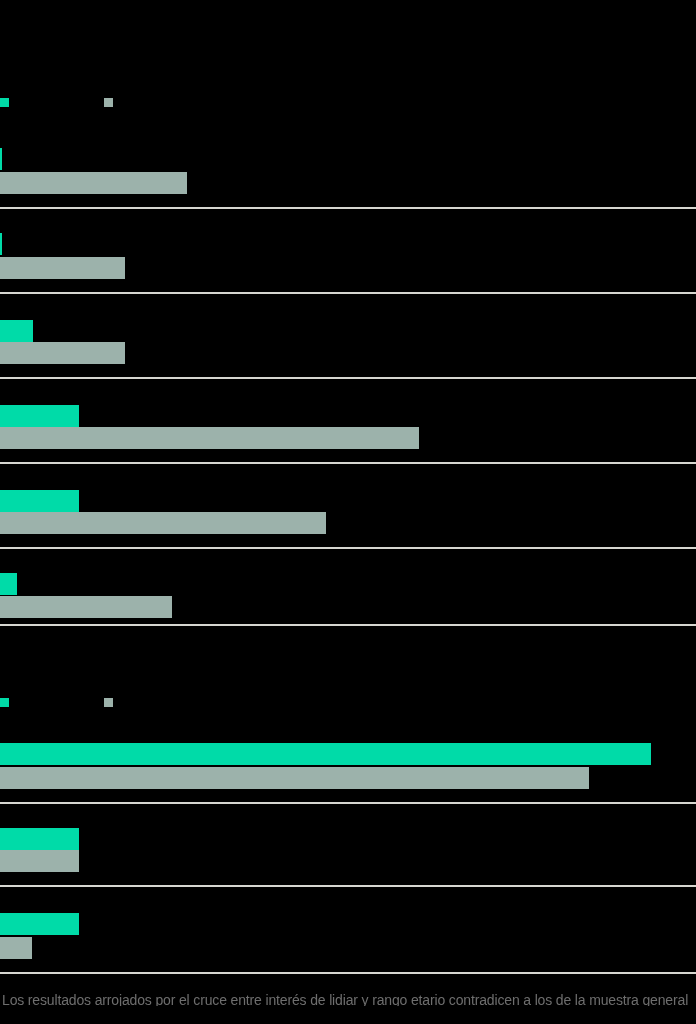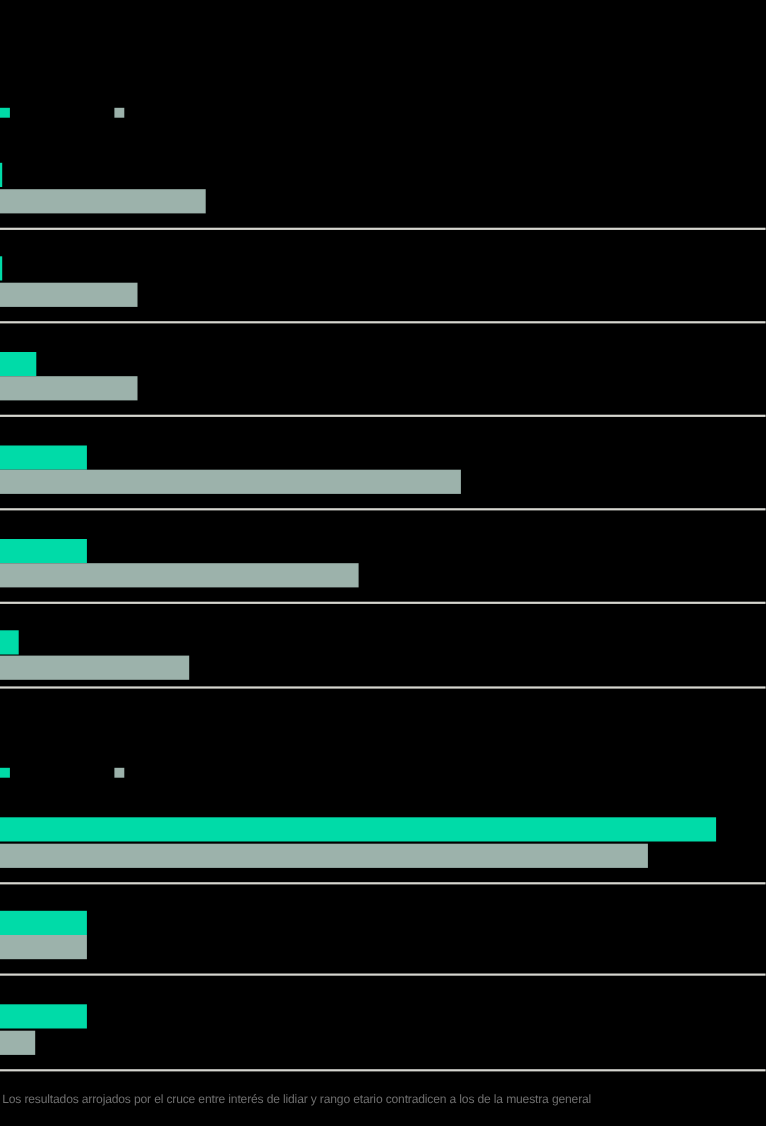--- a/index.html
+++ b/index.html
@@ -108,21 +108,21 @@
     left: 0;
     width: 696px;
     height: 2px;
     background: #d6d6d0;
   }
 
   .footnote {
     position: absolute;
     left: 2px;
     width: 690px;
-    font-size: 11px;
+    font-size: 14px;
     line-height: 12px;
     color: #6e6e6e;
     white-space: nowrap;
     overflow: hidden;
     letter-spacing: -0.15px;
   }
 </style>
 </head>
 <body>
 

